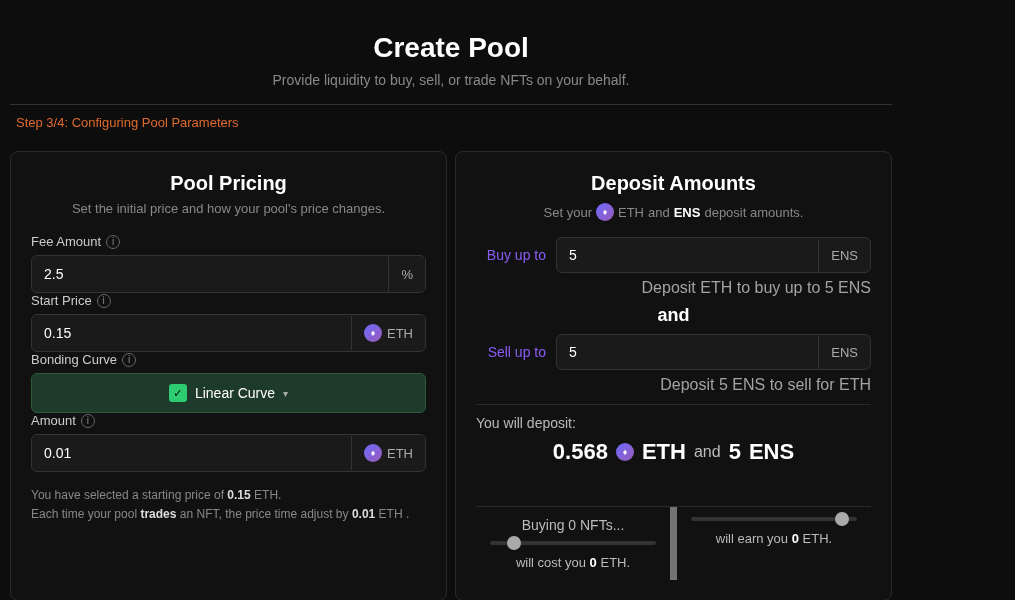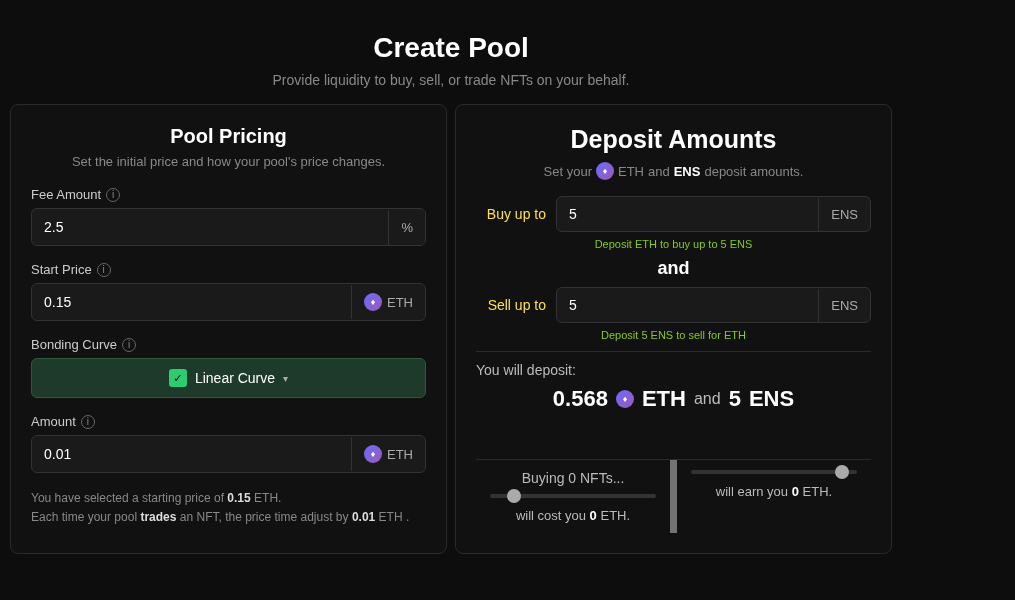--- a/index.html
+++ b/index.html
@@ -62,21 +62,20 @@
       text-align: center;
       margin-bottom: 6px;
     }
     .panel-subtitle {
       font-size: 13px;
       color: #888;
       text-align: center;
       margin-bottom: 18px;
     }
     .field-group {
-      margin-bottom: 16px;
     }
     .field-label {
       font-size: 13px;
       color: #ccc;
       margin-bottom: 6px;
       display: flex;
       align-items: center;
       gap: 5px;
     }
     .info-icon {
@@ -174,21 +173,21 @@
     .info-text strong {
       color: #ddd;
     }
 
     
     .deposit-header {
       text-align: center;
       margin-bottom: 16px;
     }
     .deposit-title {
-      font-size: 25px;
+      font-size: 20px;
       font-weight: 600;
       margin-bottom: 8px;
     }
     .deposit-subtitle {
       font-size: 13px;
       color: #888;
       display: flex;
       align-items: center;
       justify-content: center;
       gap: 4px;
@@ -198,21 +197,21 @@
       color: #fff;
     }
     .deposit-row {
       display: flex;
       align-items: center;
       gap: 10px;
       margin-bottom: 6px;
     }
     .deposit-row-label {
       font-size: 14px;
-      color: #fde047;
+      color: #8b5cf6;
       min-width: 70px;
       text-align: right;
     }
     .deposit-input-wrap {
       flex: 1;
       display: flex;
       align-items: center;
       background: #1a1a1a;
       border: 1px solid #333;
       border-radius: 6px;
@@ -227,23 +226,23 @@
       padding: 9px 12px;
       outline: none;
     }
     .deposit-input-suffix {
       padding: 9px 12px;
       font-size: 13px;
       color: #aaa;
       border-left: 1px solid #333;
     }
     .deposit-hint {
-      font-size: 11px;
-      color: #84cc16;
-      text-align: center;
+      font-size: 16px;
+      color: #a3a3a3;
+      text-align: right;
       margin-bottom: 8px;
     }
     .and-divider {
       text-align: center;
       font-size: 18px;
       font-weight: 600;
       color: #fff;
       margin: 8px 0;
     }
     .divider-line {
@@ -340,20 +339,23 @@
   </style>
 </head>
 <body>
 
 <div class="page-wrapper">
   <div class="header">
     <h1>Create Pool</h1>
     <p>Provide liquidity to buy, sell, or trade NFTs on your behalf.</p>
   </div>
 
+  <div class="step-bar">
+    <span class="step-label">Step 3/4: Configuring Pool Parameters</span>
+  </div>
 
   <div class="panels">
 
     <div class="panel panel-left">
       <div class="panel-title">Pool Pricing</div>
       <div class="panel-subtitle">Set the initial price and how your pool's price changes.</div>
 
       <div class="field-group">
         <div class="field-label">
           <span>Fee Amount</span>

